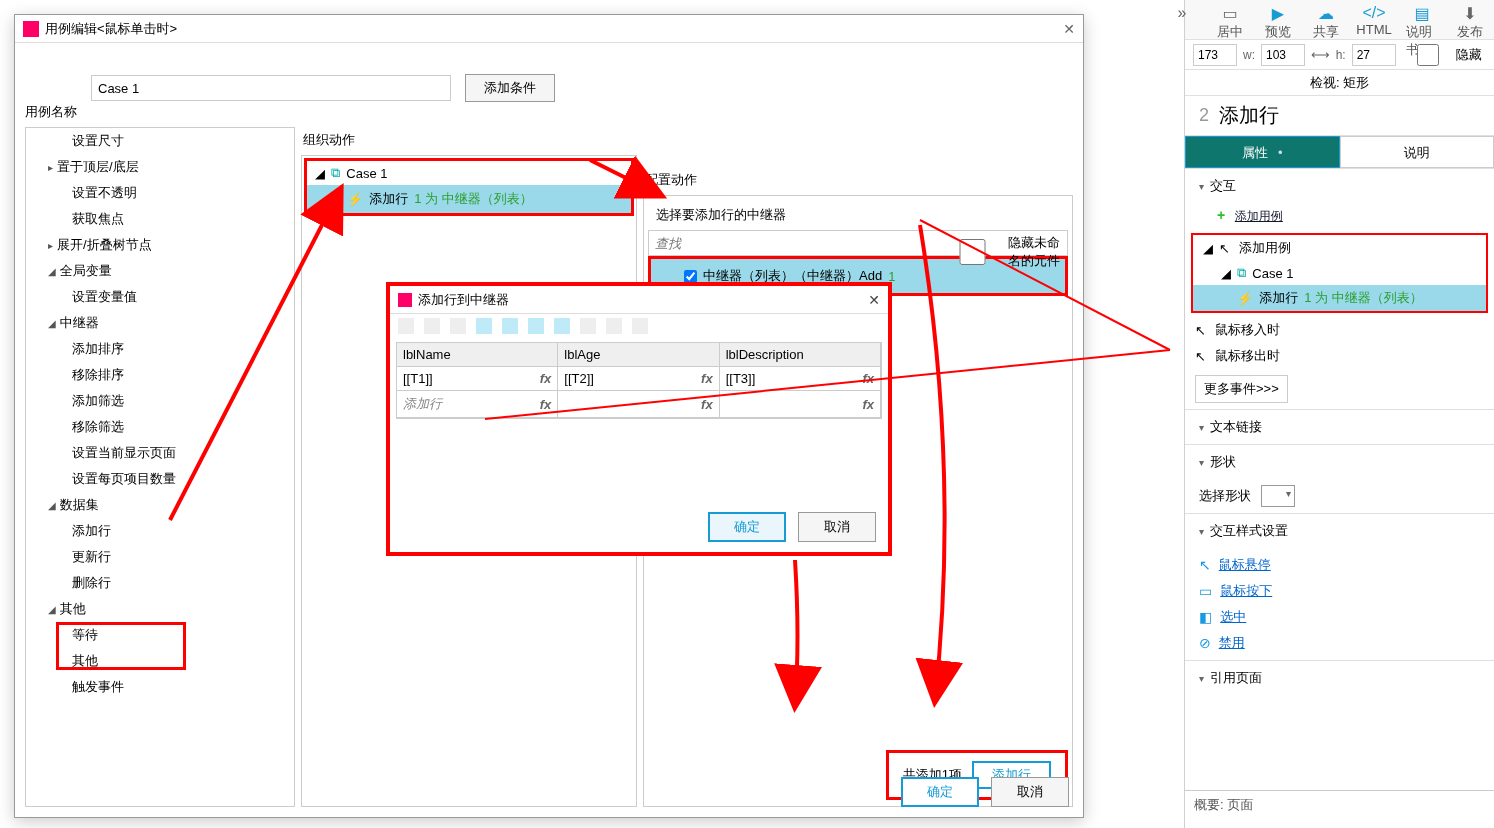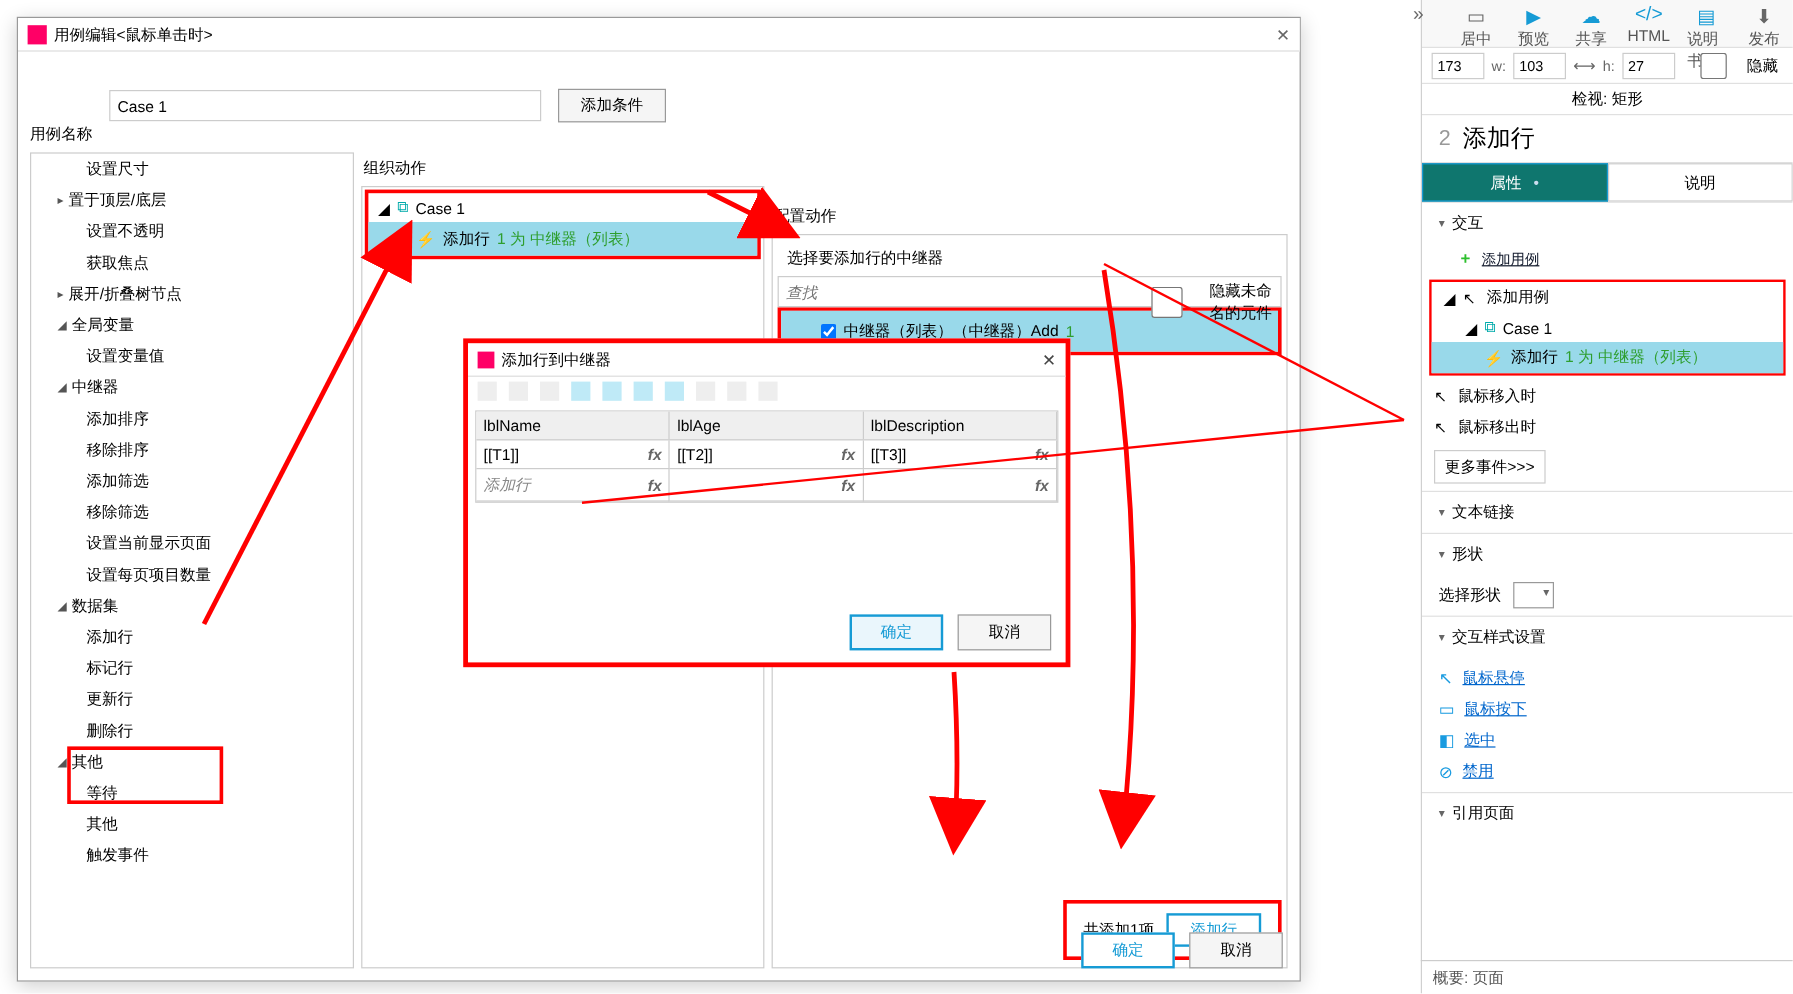--- a/index.html
+++ b/index.html
@@ -35,21 +35,21 @@
 .event-row.indent2 { padding-left:44px; background:#99d9ea; }
 .event-row .green { color:#2e9e2e; }
 .more-events { margin:6px 10px; padding:4px 8px; border:1px solid #ccc; display:inline-block; cursor:pointer; }
 .link-list { padding:4px 14px; }
 .link-list .ll { display:flex; align-items:center; gap:8px; padding:4px 0; }
 .link-list .ll a { color:#0066cc; text-decoration:underline; }
 .link-list .ic2 { color:#199be0; font-size:14px; }
 .shape-sel { display:flex; align-items:center; gap:10px; padding:6px 14px; }
 .shape-sel .box { width:34px; height:22px; border:1px solid #999; position:relative; }
 .shape-sel .box::after { content:"▾"; position:absolute; right:3px; top:2px; font-size:10px; color:#666;}
-.foot-bar { position:absolute; bottom:0; right:0; width:310px; height:28px; border-top:1px solid #ccc; display:flex; align-items:center; padding-left:10px; font-size:12px; color:#555; }
+.foot-bar { position:absolute; bottom:10px; right:0; width:310px; height:28px; border-top:1px solid #ccc; display:flex; align-items:center; padding-left:10px; font-size:12px; color:#555; }
 
 
 .dialog { position:absolute; left:14px; top:14px; width:1070px; height:804px; background:#fff; border:1px solid #999; box-shadow:0 4px 16px rgba(0,0,0,.2); }
 .dlg-title { height:28px; display:flex; align-items:center; padding:0 8px; background:#fff; border-bottom:1px solid #ddd; }
 .dlg-title .logo { width:16px; height:16px; background:#ff0066; margin-right:6px; }
 .dlg-title .closex { margin-left:auto; font-size:14px; cursor:pointer; color:#666; }
 .dlg-top { padding:12px 10px 6px 10px; display:flex; align-items:center; gap:14px; }
 .dlg-top label { font-size:13px;margin-top:48px; }
 .dlg-top input { width:360px; height:26px; border:1px solid #ccc; padding:0 6px; }
 .dlg-top button { height:28px; padding:0 18px; border:1px solid #999; background:#f5f5f5; cursor:pointer; }
@@ -262,21 +262,20 @@
         <div class="action-item">设置变量值</div>
         <div class="action-item hdr open">中继器</div>
         <div class="action-item">添加排序</div>
         <div class="action-item">移除排序</div>
         <div class="action-item">添加筛选</div>
         <div class="action-item">移除筛选</div>
         <div class="action-item">设置当前显示页面</div>
         <div class="action-item">设置每页项目数量</div>
         <div class="action-item hdr open">数据集</div>
         <div class="action-item">添加行</div>
-        <div class="action-item">标记行</div>
         <div class="action-item">更新行</div>
         <div class="action-item">删除行</div>
         <div class="action-item hdr open">其他</div>
         <div class="action-item">等待</div>
         <div class="action-item">其他</div>
         <div class="action-item">触发事件</div>
         <div class="redbox1 redbox-ds"></div>
       </div>
     </div>
 

